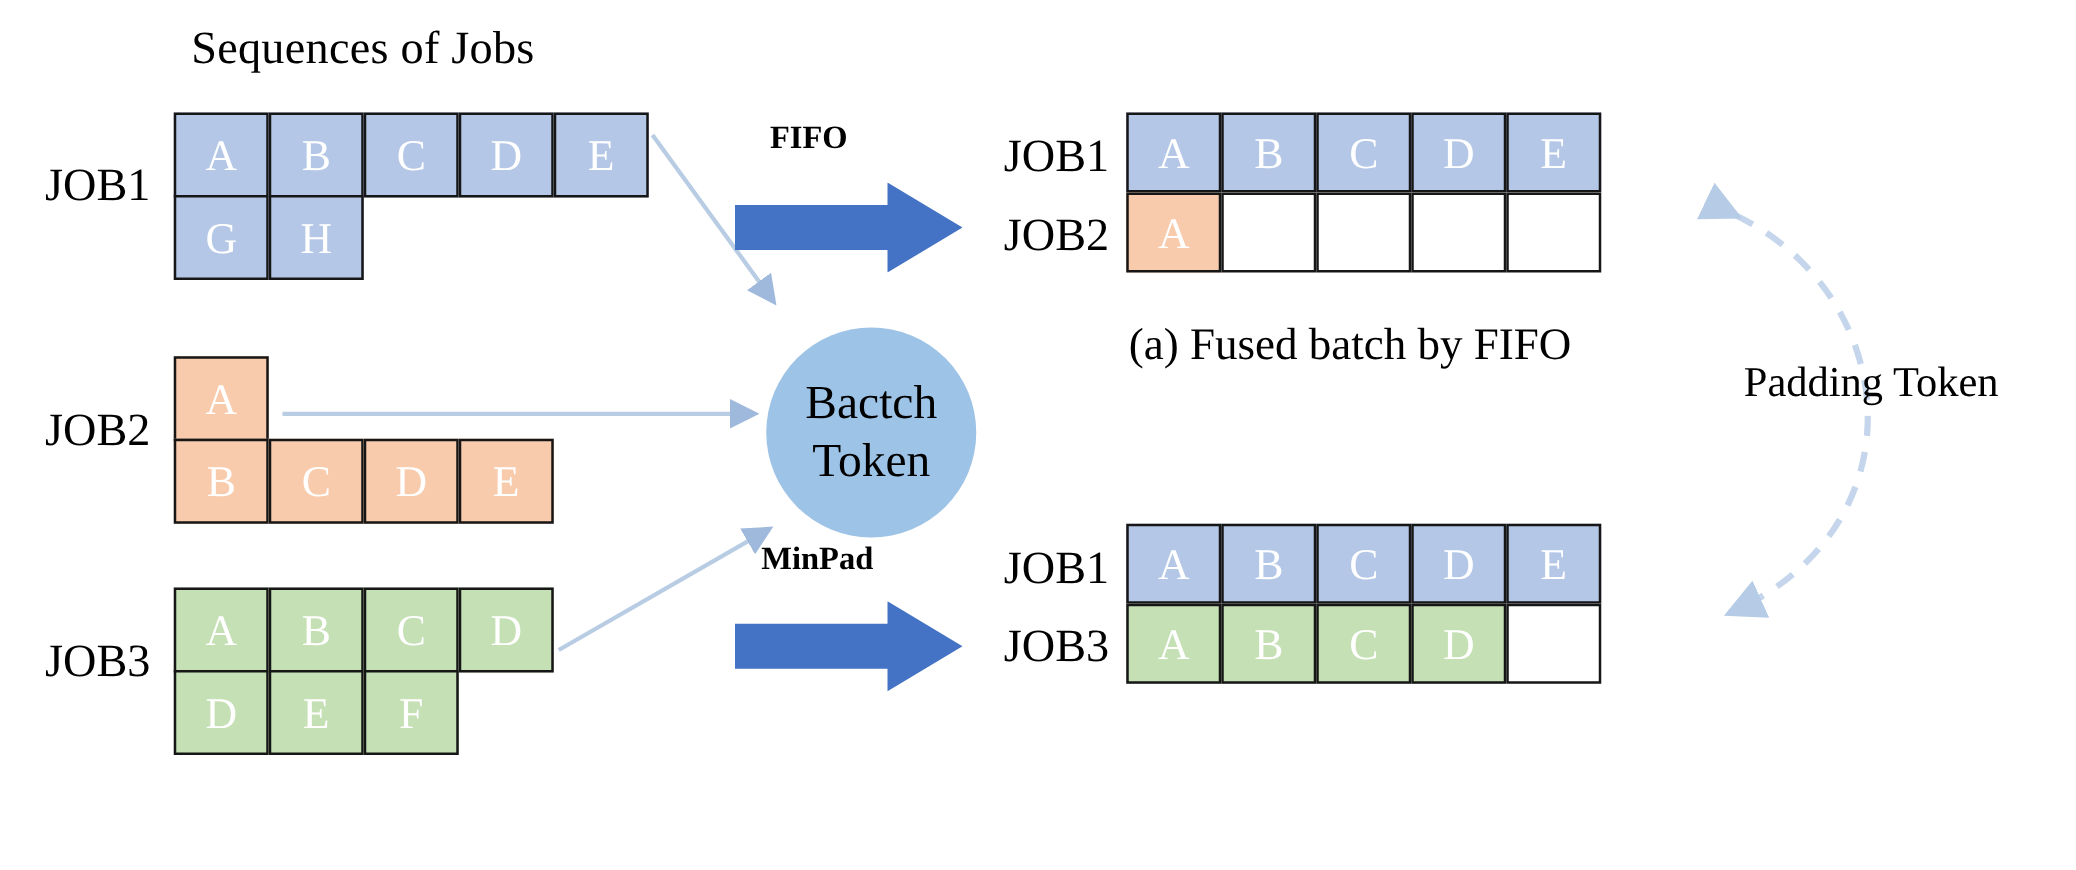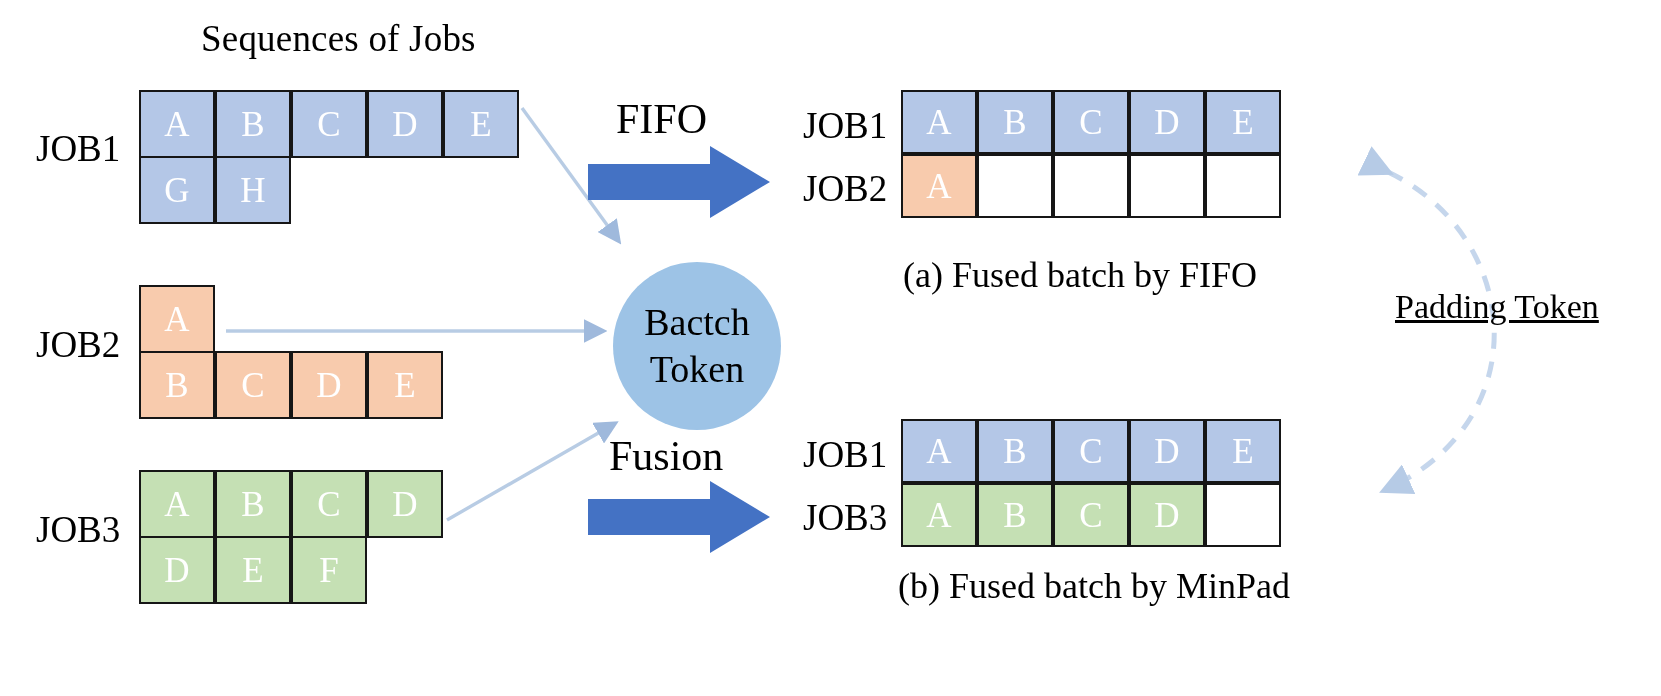--- a/index.html
+++ b/index.html
@@ -19,24 +19,24 @@
     font-size:37px;color:#000;white-space:nowrap;
     letter-spacing:0.2px;
   }
   .caption{
     font-size:36px;color:#000;white-space:nowrap;
   }
   .joblabel{
     font-size:37px;color:#000;white-space:nowrap;
   }
   .arrowlabel{
-    font-size:42px;color:#000;white-space:nowrap;
+    font-size:26px;color:#000;white-space:nowrap;font-weight:bold;
   }
   .padlabel{
-    font-size:34px;color:#000;white-space:nowrap;text-decoration:underline;
+    font-size:34px;color:#000;white-space:nowrap;
   }
 
   
   .cell{
     position:absolute;
     box-sizing:border-box;
     border:2.5px solid #161616;
     display:flex;align-items:center;justify-content:center;
     color:#ffffff;
     font-size:35px;
@@ -91,21 +91,21 @@
   </svg>
 
   <svg class="blockarrow" style="left:588px;top:146px;" width="182" height="72" viewBox="0 0 182 72">
     <path d="M0,18 L122,18 L122,0 L182,36 L122,72 L122,54 L0,54 Z" fill="#4472c4"></path>
   </svg>
 
   <svg class="blockarrow" style="left:588px;top:481px;" width="182" height="72" viewBox="0 0 182 72">
     <path d="M0,18 L122,18 L122,0 L182,36 L122,72 L122,54 L0,54 Z" fill="#4472c4"></path>
   </svg>
 
-  <div class="abs heading" style="left:153px;top:17px;margin-left:48px;">Sequences of Jobs</div>
+  <div class="abs heading" style="left:153px;top:17px;">Sequences of Jobs</div>
 
 
   <div class="abs joblabel" style="left:36px;top:127px;">JOB1</div>
 
   <div class="cell blue" style="left:139px;top:90px;width:76px;height:68px;">A</div>
   <div class="cell blue" style="left:215px;top:90px;width:76px;height:68px;">B</div>
   <div class="cell blue" style="left:291px;top:90px;width:76px;height:68px;">C</div>
   <div class="cell blue" style="left:367px;top:90px;width:76px;height:68px;">D</div>
   <div class="cell blue" style="left:443px;top:90px;width:76px;height:68px;">E</div>
 
@@ -132,21 +132,21 @@
   <div class="cell green" style="left:215px;top:536px;width:76px;height:68px;">E</div>
   <div class="cell green" style="left:291px;top:536px;width:76px;height:68px;">F</div>
 
   <div class="circle" style="left:613px;top:262px;width:168px;height:168px;">
     <span>Bactch</span>
     <span>Token</span>
   </div>
 
   <div class="abs arrowlabel" style="left:616px;top:95px;">FIFO</div>
 
-  <div class="abs arrowlabel" style="left:609px;top:432px;">Fusion</div>
+  <div class="abs arrowlabel" style="left:609px;top:432px;">MinPad</div>
 
   <div class="abs padlabel" style="left:1395px;top:288px;">Padding Token</div>
 
   <div class="abs joblabel" style="left:803px;top:104px;">JOB1</div>
   <div class="abs joblabel" style="left:803px;top:167px;">JOB2</div>
 
   <div class="cell blue" style="left:901px;top:90px;width:76px;height:64px;">A</div>
   <div class="cell blue" style="left:977px;top:90px;width:76px;height:64px;">B</div>
   <div class="cell blue" style="left:1053px;top:90px;width:76px;height:64px;">C</div>
   <div class="cell blue" style="left:1129px;top:90px;width:76px;height:64px;">D</div>
@@ -168,15 +168,14 @@
   <div class="cell blue" style="left:1053px;top:419px;width:76px;height:64px;">C</div>
   <div class="cell blue" style="left:1129px;top:419px;width:76px;height:64px;">D</div>
   <div class="cell blue" style="left:1205px;top:419px;width:76px;height:64px;">E</div>
 
   <div class="cell green" style="left:901px;top:483px;width:76px;height:64px;">A</div>
   <div class="cell green" style="left:977px;top:483px;width:76px;height:64px;">B</div>
   <div class="cell green" style="left:1053px;top:483px;width:76px;height:64px;">C</div>
   <div class="cell green" style="left:1129px;top:483px;width:76px;height:64px;">D</div>
   <div class="cell empty" style="left:1205px;top:483px;width:76px;height:64px;"></div>
 
-  <div class="abs caption" style="left:898px;top:565px;">(b) Fused batch by MinPad</div>
 
 </div>
 
 </body></html>

